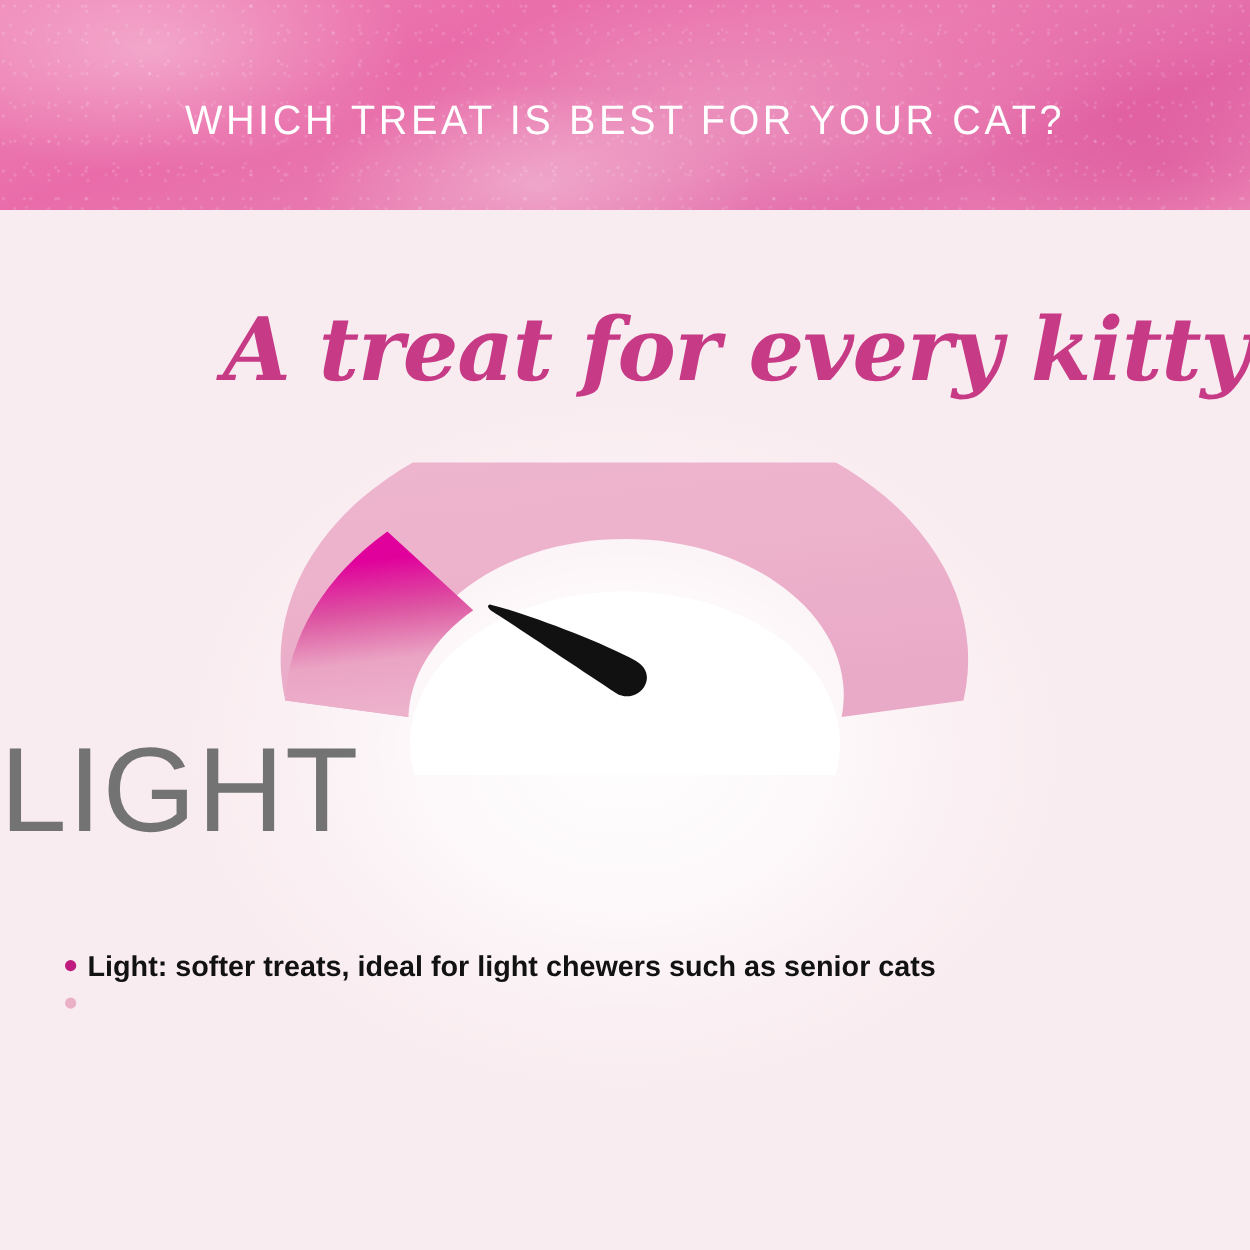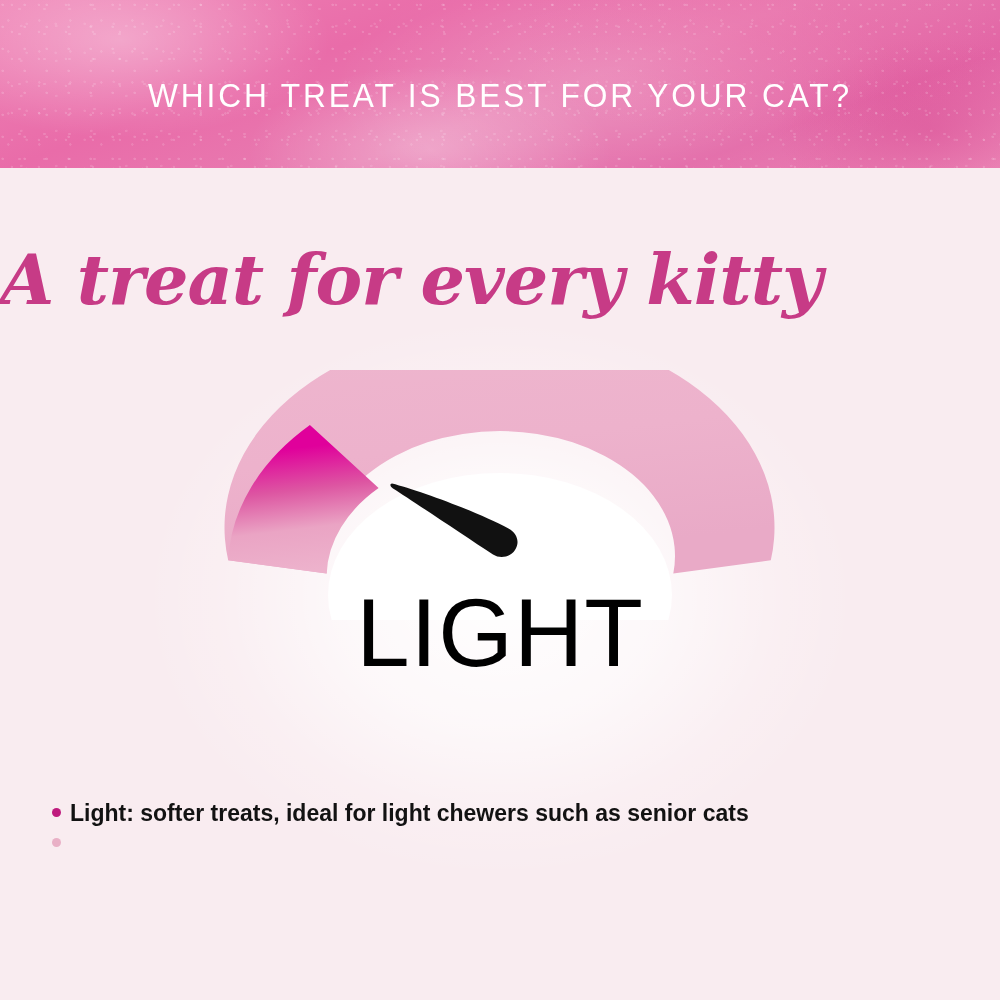--- a/index.html
+++ b/index.html
@@ -78,21 +78,21 @@
     white-space: nowrap;
     transform: scaleX(0.96);
     z-index: 3;
   }
 
   
   .headline {
     position: absolute;
     left: 0; top: 238px;
     width: 1000px;
-    text-align: left;
+    text-align: right;
     color: #c73b86;
     font-family: "DejaVu Serif", serif;
     font-style: italic;
     font-weight: bold;
     font-size: 70px;
     line-height: 84px;
     letter-spacing: -1px;
     white-space: nowrap;
   }
 
@@ -101,36 +101,34 @@
     position: absolute;
     left: 190px; top: 370px;
     width: 620px; height: 250px;
   }
   .gauge-svg { display: block; }
 
   .gauge-label {
     position: absolute;
     left: 0; top: 578px;
     width: 1000px;
-    text-align: center;
-    color: #000000;
+    color: #737373;
     font-family: "Liberation Sans", sans-serif;
     font-size: 96px;
     font-weight: 400;
     letter-spacing: 1px;
     line-height: 110px;
     white-space: nowrap;
   }
 
   
   .legend {
     position: absolute;
     left: 52px; top: 758px;
     width: 900px;
-    margin-top: 40px;
   }
   .legend-item {
     display: flex;
     align-items: baseline;
     height: 44px;
     white-space: nowrap;
   }
   .legend-dot {
     width: 9px; height: 9px;
     border-radius: 50%;

